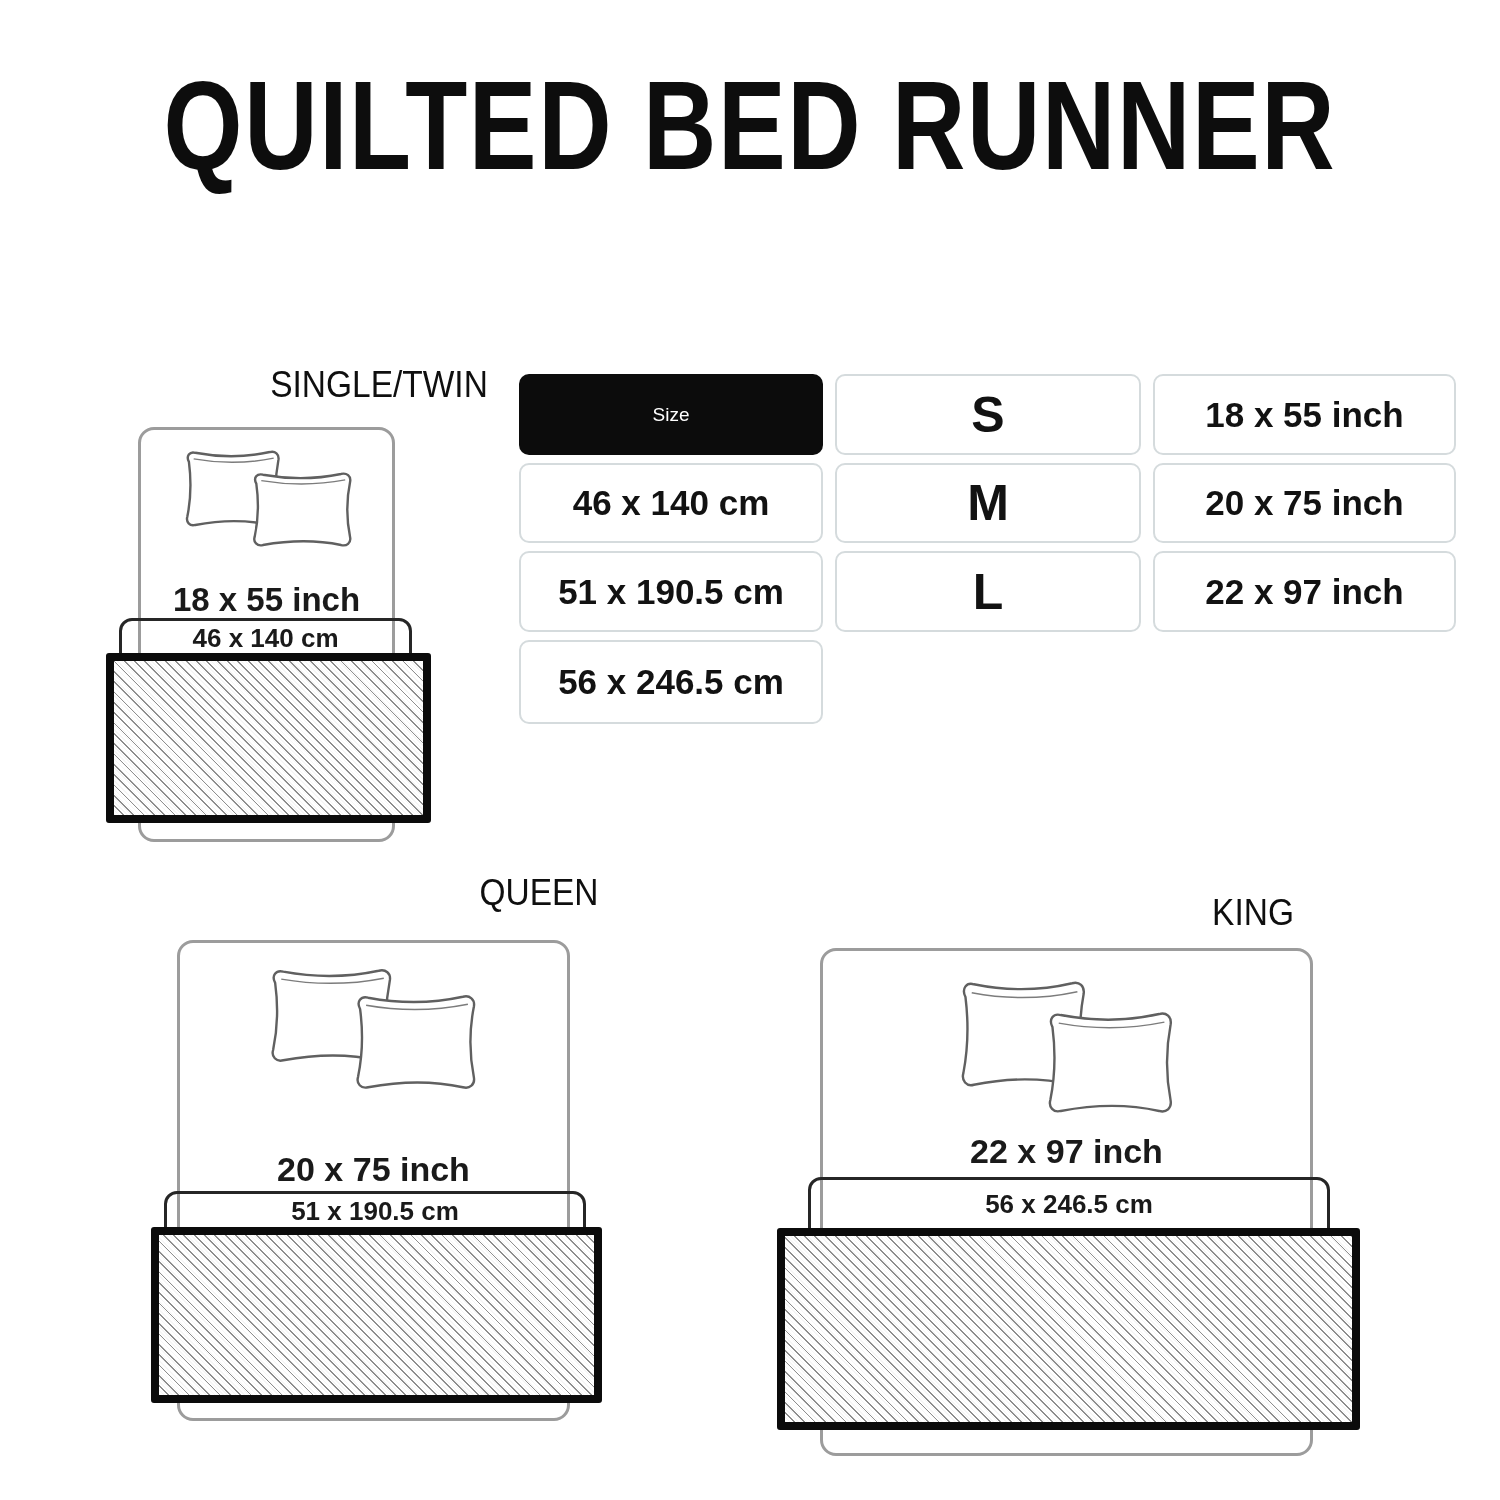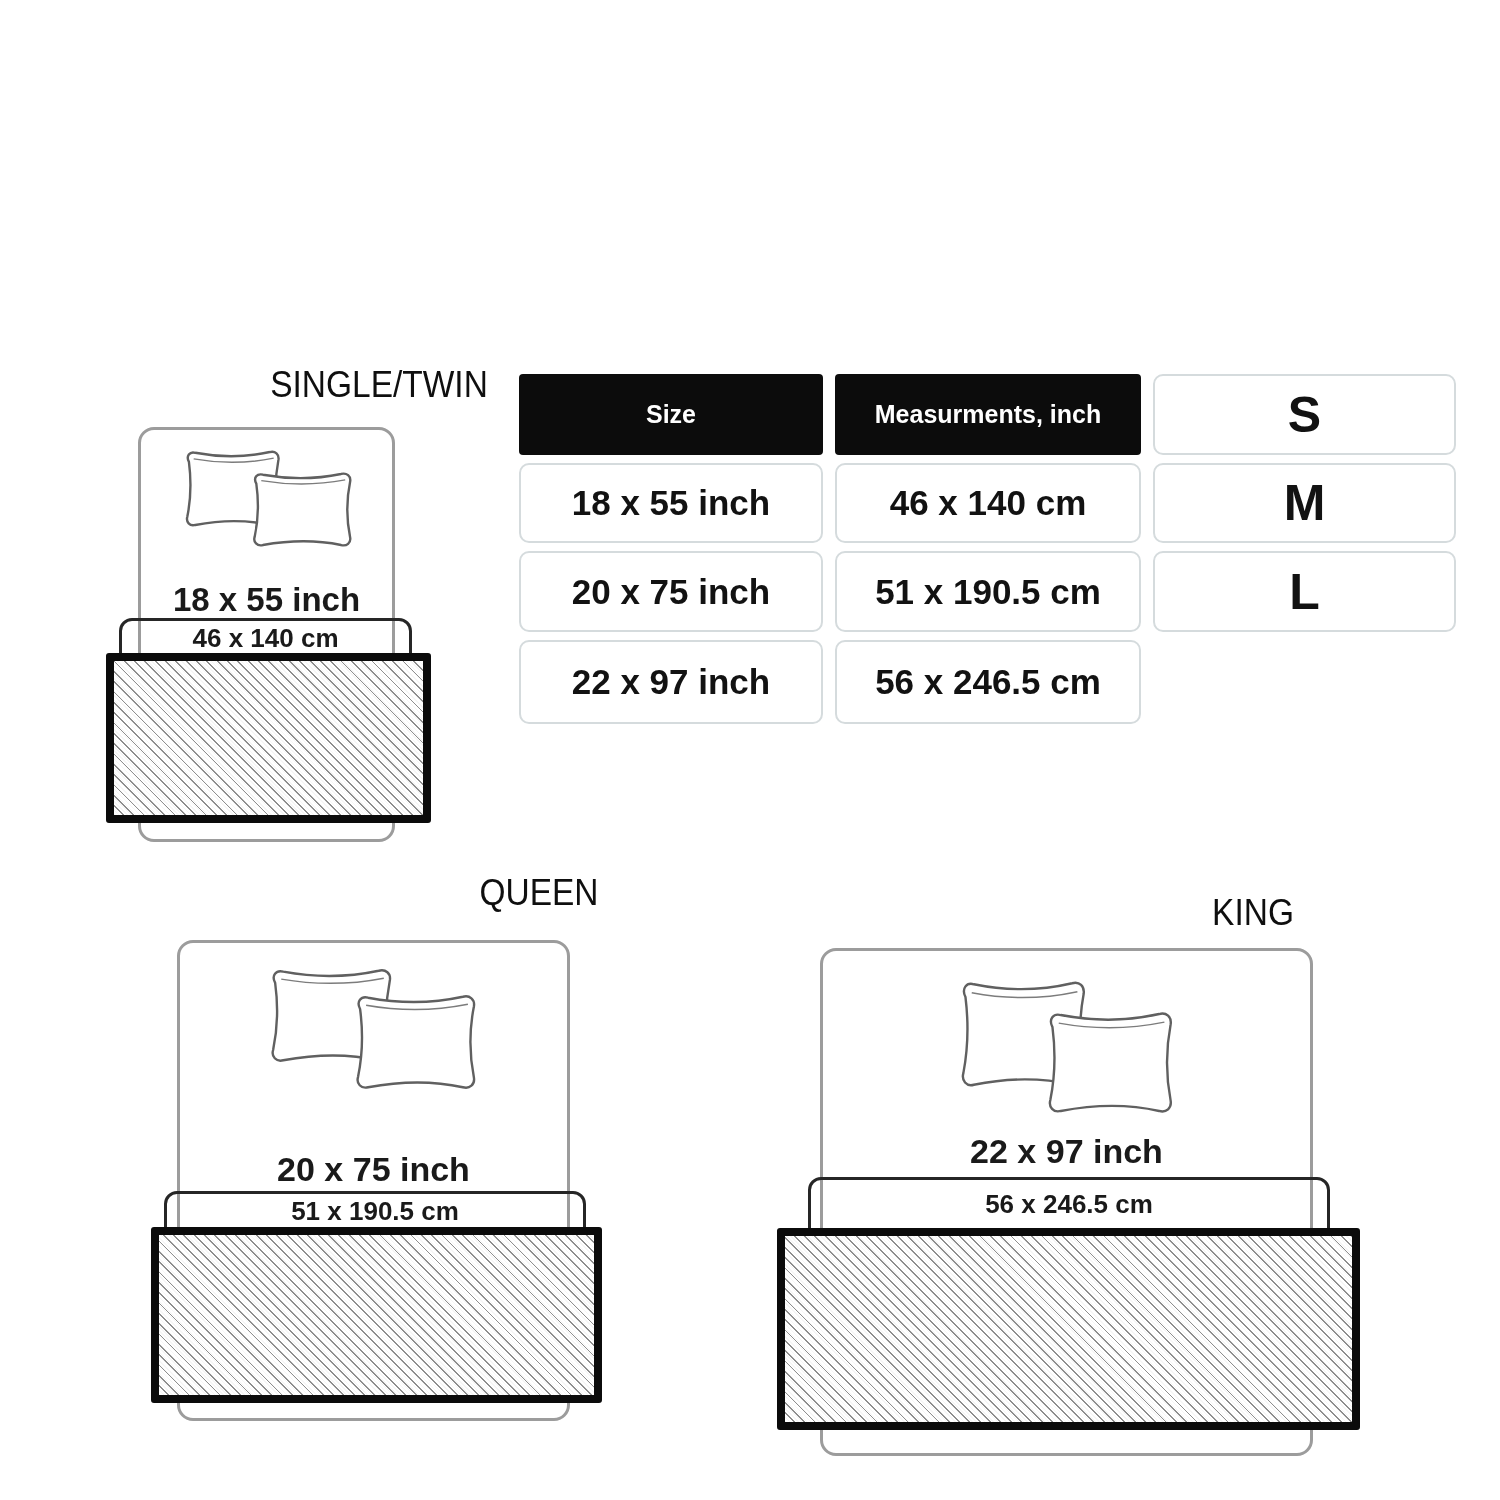--- a/index.html
+++ b/index.html
@@ -57,23 +57,23 @@
   #k-p2     { left:1042px; top:1010px; width:136px; height:105px; }
   #k-inch   { left:820px; top:1132px; width:493px; }
   #k-cmbox  { left:808px; top:1177px; width:522px; height:130px; }
   #k-cm     { left:808px; top:1189px; width:522px; }
   #k-runner { left:777px; top:1228px; width:583px; height:202px; }
 
   
   .size-table { position:absolute; left:519px; top:374px;
     display:grid; grid-template-columns:304px 306px 303px;
     grid-template-rows:81px 80px 81px 84px; column-gap:12px; row-gap:8px; }
-  .th { background:#0c0c0c; border-radius:4px; color:#ffffff;
+  .th { background:#0c0c0c; border-radius:10px; color:#ffffff;
     display:flex; align-items:center; justify-content:center;
-    font-weight:bold; font-size:25px; }
+    font-weight:normal; font-size:19px; }
   .td { background:#ffffff; border:2px solid #d5dbdd; border-radius:10px;
     display:flex; align-items:center; justify-content:center;
     font-weight:bold; color:#121212; }
   .td-size { font-size:50px; }
   .td-val  { font-size:35px; }
 </style>
 </head>
 <body>
 
 <svg width="0" height="0" style="position:absolute" aria-hidden="true">
@@ -81,40 +81,40 @@
     <g id="pillow-def">
       <path d="M10,17 C6,9 11,3 18,5 C48,11 82,11 112,4 C119,2 124,7 123,14 C118,41 118,63 123,90 C124,97 119,102 112,100 C82,93 48,94 18,100 C11,102 6,96 8,89 C13,63 13,41 10,17 Z" fill="#ffffff" stroke="#606060" stroke-width="2.4" stroke-linejoin="round" vector-effect="non-scaling-stroke"></path>
       <path d="M16,13 C48,19 84,19 117,12" fill="none" stroke="#7c7c7c" stroke-width="1.5" vector-effect="non-scaling-stroke"></path>
     </g>
   </defs>
 </svg>
 
 <div class="canvas">
 
   <h1 class="main-title">
+    <span class="tline"><span class="squeeze">QUILTED BED RUNNER</span></span>
   </h1>
 
   <section>
     <h2 class="d-label" id="st-label"><span class="squeeze">SINGLE/TWIN</span></h2>
     <div class="bed" id="st-bed"></div>
     <svg class="pillow" id="st-p1" viewBox="0 0 130 104" preserveAspectRatio="none">
         <use href="#pillow-def"></use>
       </svg>
     <svg class="pillow" id="st-p2" viewBox="0 0 130 104" preserveAspectRatio="none">
         <use href="#pillow-def"></use>
       </svg>
     <div class="inch-label" id="st-inch">18 x 55 inch</div>
     <div class="cm-box" id="st-cmbox"></div>
     <div class="cm-label" id="st-cm">46 x 140 cm</div>
     <div class="runner" id="st-runner"></div>
   </section>
 
   <section class="size-table">
     <div class="th">Size</div>
-    <div class="th">Measurments, inch</div>
 
     <div class="td td-size">S</div>
     <div class="td td-val">18 x 55 inch</div>
     <div class="td td-val">46 x 140 cm</div>
 
     <div class="td td-size">M</div>
     <div class="td td-val">20 x 75 inch</div>
     <div class="td td-val">51 x 190.5 cm</div>
 
     <div class="td td-size">L</div>

